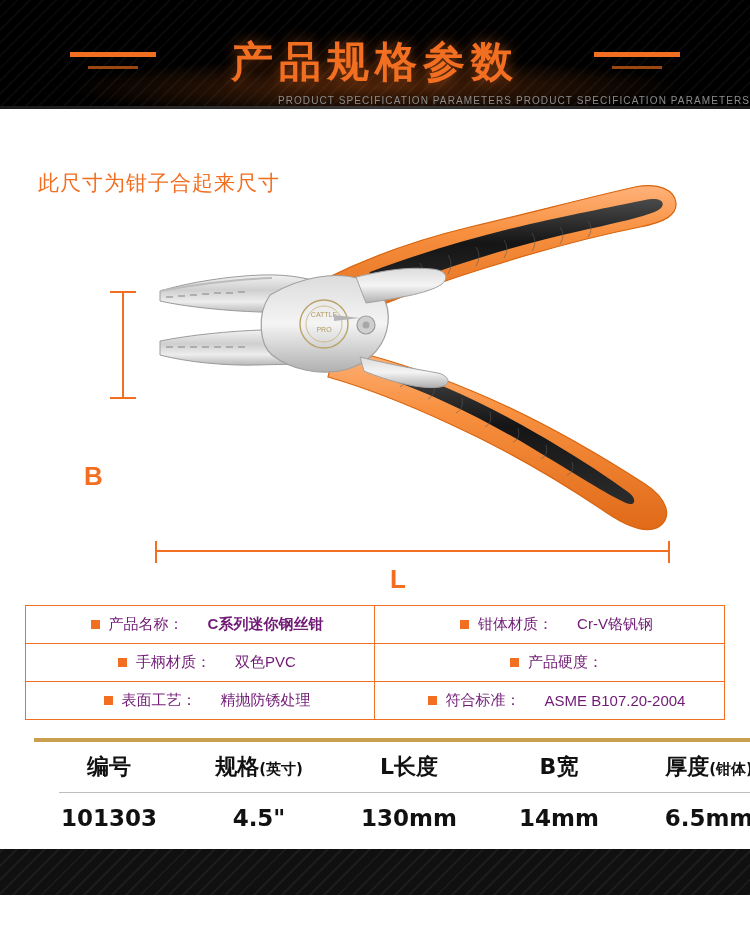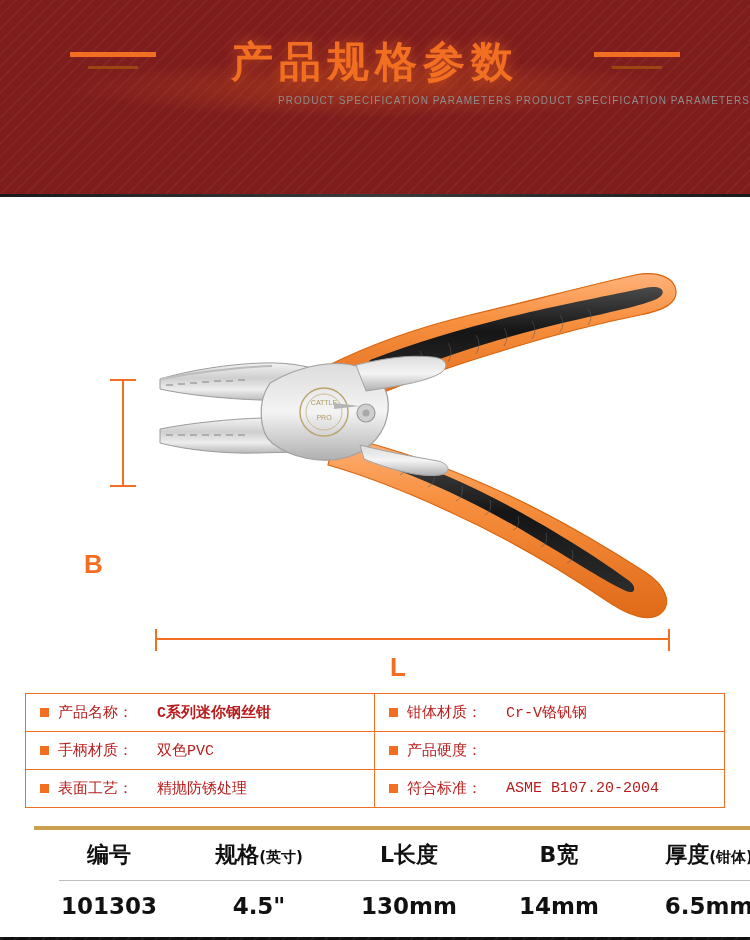--- a/index.html
+++ b/index.html
@@ -11,22 +11,22 @@
     height: 940px;
     font-family: "Liberation Sans", sans-serif;
     background: #ffffff;
     overflow: hidden;
   }
 
   
   .header {
     position: relative;
     width: 750px;
-    height: 197px;
-    background: #7f1d1d;
+    height: 109px;
+    background: #000000;
     overflow: hidden;
   }
   .header .diag {
     position: absolute;
     top: 0; left: 0; right: 0; bottom: 0;
     background: repeating-linear-gradient(
       -45deg,
       rgba(255,255,255,0.035) 0px,
       rgba(255,255,255,0.035) 2px,
       rgba(0,0,0,0) 2px,
@@ -197,22 +197,23 @@
     height: 37px;
   }
   .spec-row:last-child { border-bottom: none; }
   .spec-cell {
     flex: 1 1 50%;
     display: flex;
     align-items: center;
     padding-left: 14px;
     box-sizing: border-box;
     font-size: 15px;
-    color: #b91c1c;
-    font-family: Liberation Mono, monospace;
+    color: #701a75;
+    font-family: Liberation Sans, sans-serif;
+    justify-content: center;
   }
   .spec-cell.left { border-right: 1px solid #f26f21; }
   .bullet {
     display: inline-block;
     width: 9px;
     height: 9px;
     background: #f26f21;
     margin-right: 9px;
     flex: 0 0 auto;
   }
@@ -291,20 +292,21 @@
   <div class="bar-r"></div>
   <div class="bar-l2"></div>
   <div class="bar-r2"></div>
   <div class="header-title">产品规格参数</div>
   <div class="header-sub">PRODUCT SPECIFICATION PARAMETERS PRODUCT SPECIFICATION PARAMETERS</div>
   <div class="header-bottom-edge"></div>
 </div>
 
 <div class="diagram">
 
+  <div class="note-text">此尺寸为钳子合起来尺寸</div>
 
   <div class="b-label">B</div>
   <div class="b-cap-top"></div>
   <div class="b-line"></div>
   <div class="b-cap-bot"></div>
 
   <div class="l-cap-left"></div>
   <div class="l-line"></div>
   <div class="l-cap-right"></div>
   <div class="l-label">L</div>

